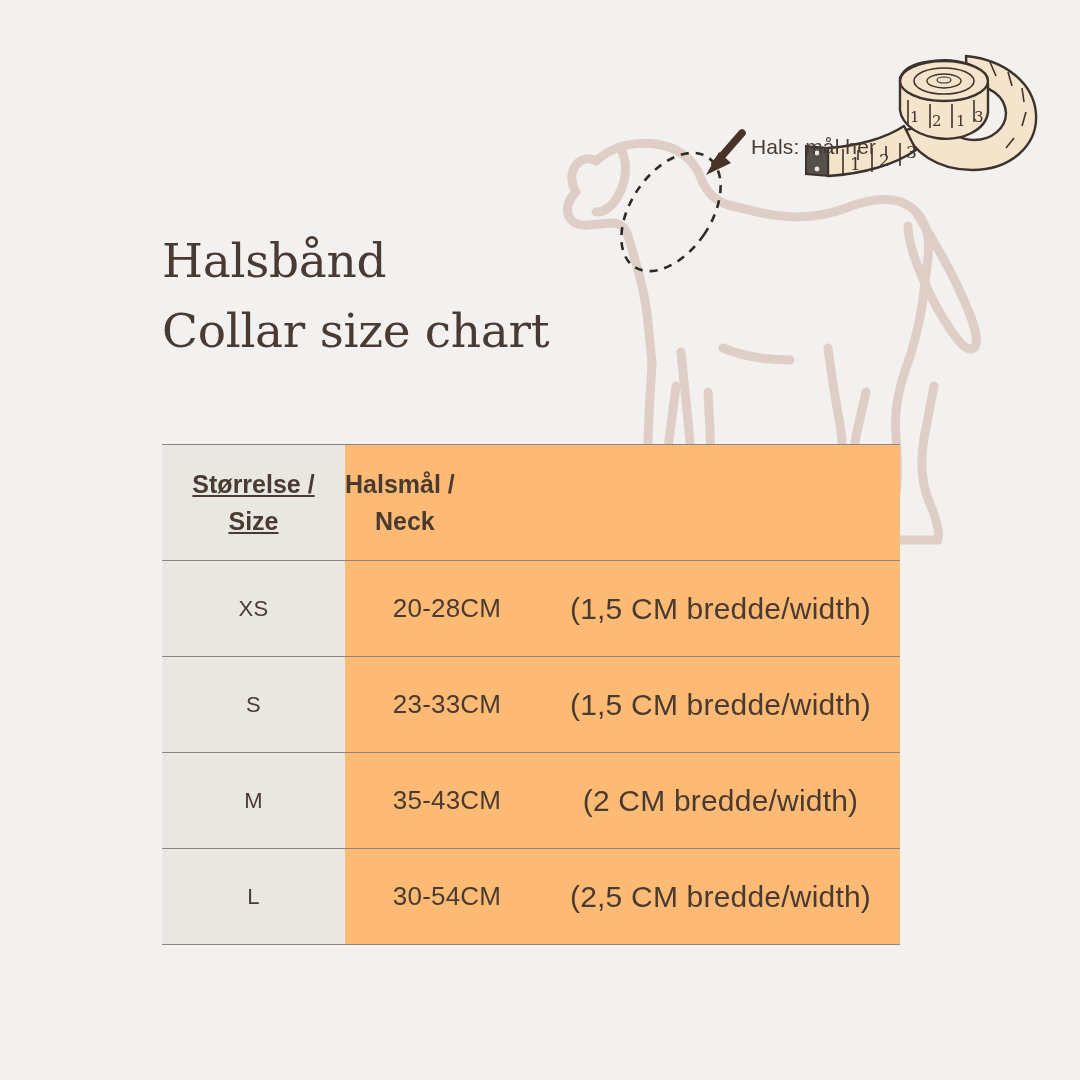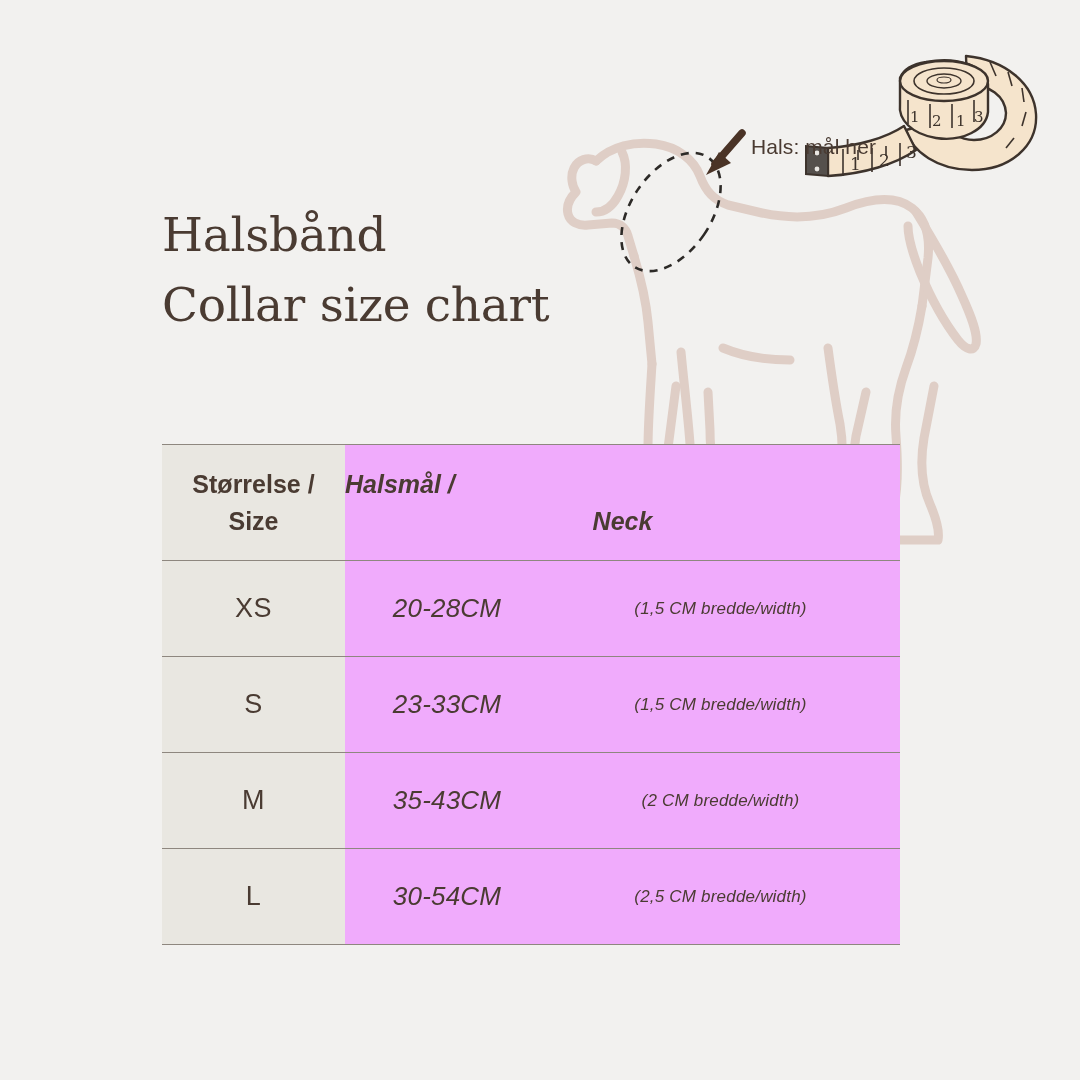--- a/index.html
+++ b/index.html
@@ -40,21 +40,21 @@
     font-size: 21px;
     color: #4A3B32;
     letter-spacing: 0.1px;
     white-space: nowrap;
   }
 
   
   #title-block {
     position: absolute;
     left: 162px;
-    top: 200px;
+    top: 226px;
     width: 470px;
     font-family: "DejaVu Serif", "Liberation Serif", serif;
     font-size: 47px;
     line-height: 70px;
     color: #4A3B32;
     font-weight: 400;
     letter-spacing: -0.3px;
   }
   #title-block .tline {
     display: block;
@@ -85,22 +85,21 @@
     margin: 0;
     vertical-align: middle;
     color: #4A3B32;
   }
 
   .cell-size {
     background: #E9E7E1;
     text-align: center;
   }
   .cell-neck {
-    background: #f0abfc;
-    font-style: italic;
+    background: #fdba74;
   }
 
   
   #size-table tr.header-row th {
     border-top: 1.6px solid #8E877F;
     border-bottom: 1.6px solid #8E877F;
   }
   #size-table tr.data-row td {
     border-bottom: 1.6px solid #8E877F;
   }
@@ -110,45 +109,46 @@
 
   .hdr-text {
     font-size: 25px;
     font-weight: bold;
     line-height: 37px;
     color: #4A3B32;
   }
   .hdr-size {
     text-align: center;
     padding: 0 6px;
+    text-decoration: underline;
   }
   .hdr-neck {
     text-align: left;
     padding-left: 26px;
   }
-  .hdr-neck .l2 { display: block; text-align: center; }
+  .hdr-neck .l2 { padding-left: 30px; display: block; }
 
   .size-label {
-    font-size: 27px;
+    font-size: 22px;
     letter-spacing: 0.4px;
   }
 
   .neck-inner {
     display: flex;
     align-items: center;
     padding-left: 8px;
   }
   .neck-range {
     font-size: 26px;
     width: 188px;
     text-align: center;
     letter-spacing: 0.2px;
   }
   .neck-width {
-    font-size: 17px;
+    font-size: 30px;
     flex: 1;
     text-align: center;
     letter-spacing: 0.2px;
   }
 </style>
 </head>
 <body>
 
 <div id="stage">
 

